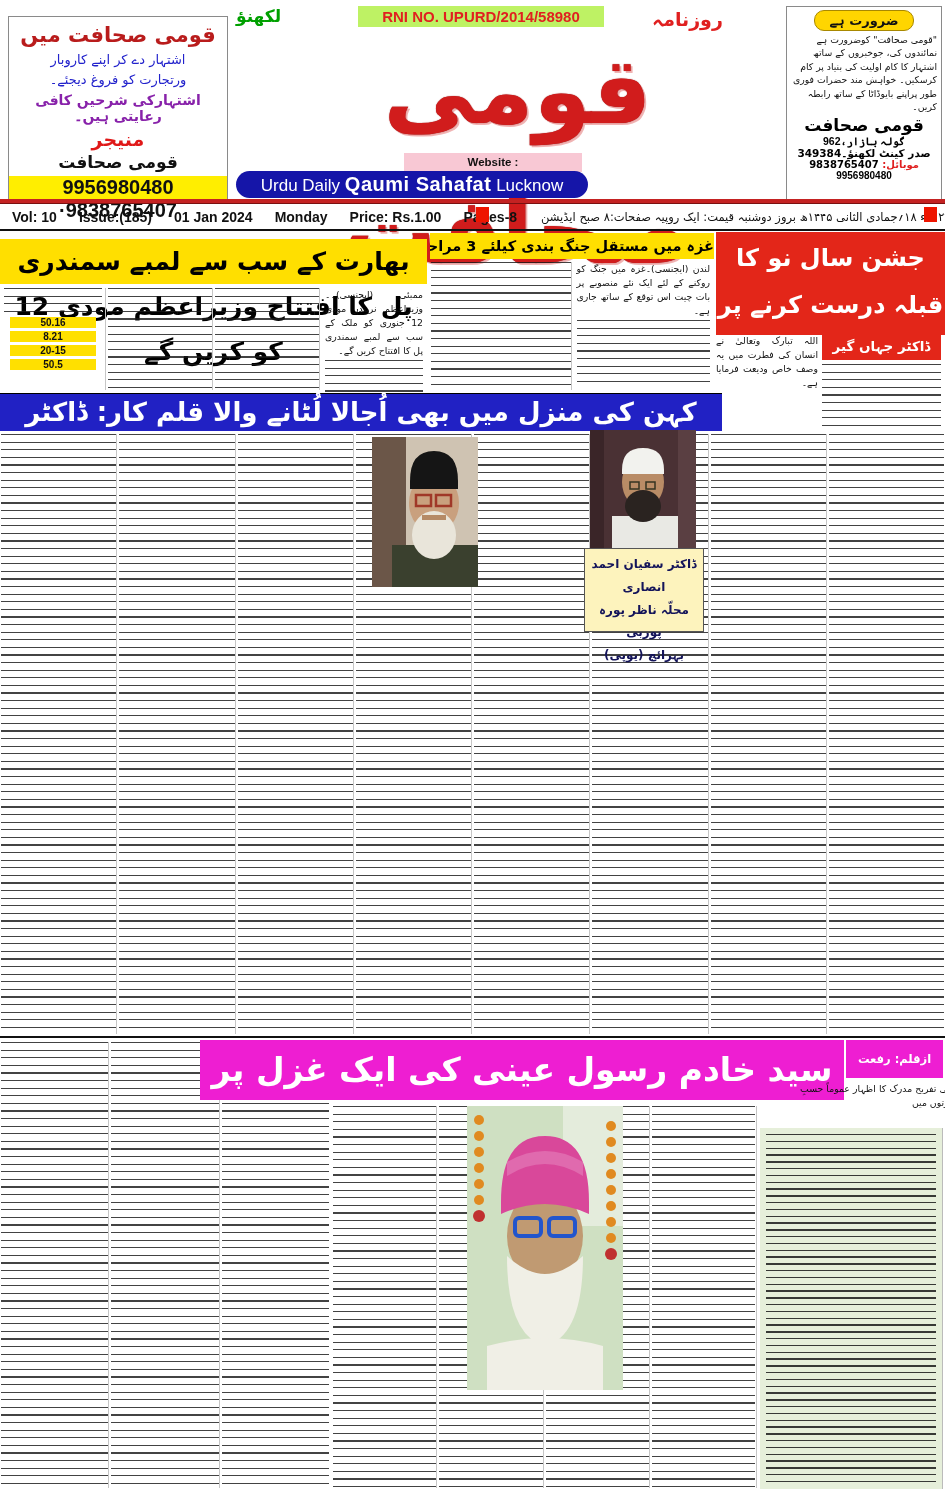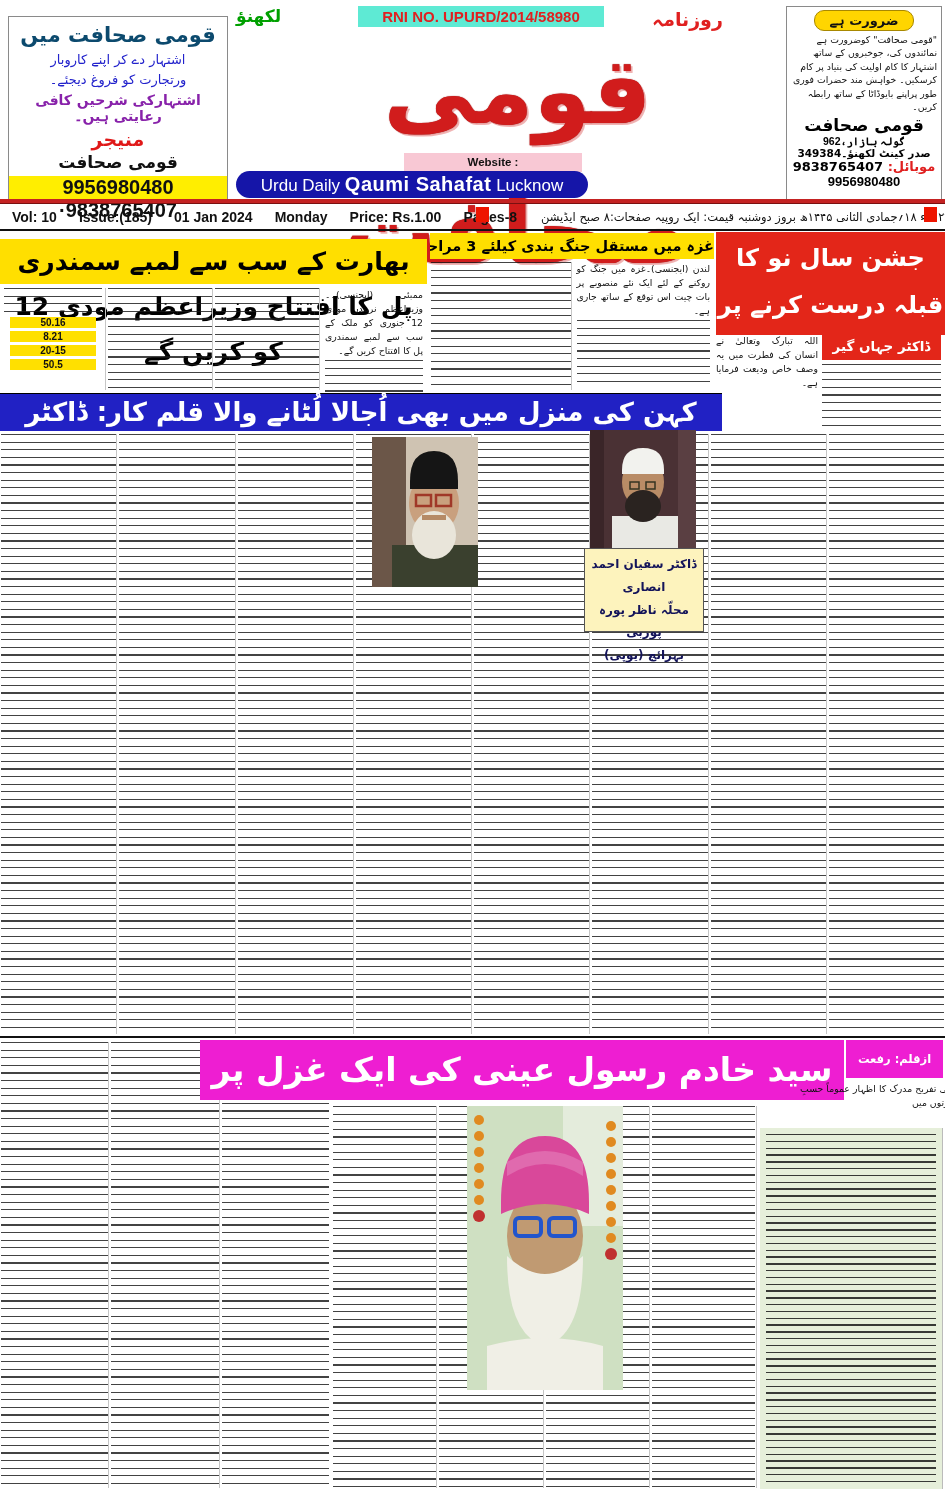--- a/index.html
+++ b/index.html
@@ -9,47 +9,47 @@
   .urdu{font-family:"DejaVu Sans",sans-serif;direction:rtl;}
   .fill{background-image:repeating-linear-gradient(to bottom,rgba(25,25,25,.82) 0 1.2px,transparent 1.2px 7.6px);}
   .fill-dense{background-image:repeating-linear-gradient(to bottom,rgba(25,25,25,.85) 0 1.4px,transparent 1.4px 6.8px);}
   .cols{display:flex;flex-direction:row-reverse;gap:0;}
   .cols .col{flex:1;margin:0 1px;padding:0 3px;}
   .cols .col:not(:first-child){border-right:1px solid #c6c6c6;}
 
   
   .adbox{border:1px solid #8a8a8a;background:#fff;}
   #left-ad{left:8px;top:16px;width:218px;height:182px;text-align:center;}
-  #left-ad .t1{color:#0c4a6e;font-weight:bold;font-size:21px;margin-top:6px;}
+  #left-ad .t1{color:#b91c1c;font-weight:bold;font-size:21px;margin-top:6px;}
   #left-ad .t2{color:#2222cc;font-size:13px;margin-top:5px;}
   #left-ad .t3{color:#8822aa;font-weight:bold;font-size:14px;margin-top:5px;}
   #left-ad .t4{color:#e01818;font-weight:bold;font-size:19px;margin-top:4px;}
   #left-ad .t5{color:#111;font-weight:bold;font-size:17px;margin-top:2px;}
   #left-ad .phones{position:absolute;left:0;bottom:0;width:100%;height:23px;background:#ffee00;
       color:#111;font-weight:bold;font-size:20px;line-height:23px;text-align:center;}
   #lucknow{left:236px;top:6px;color:#00a000;font-weight:bold;font-size:17px;}
-  #rni{left:358px;top:6px;width:246px;height:21px;background:#5eead4;color:#e02020;
+  #rni{left:358px;top:6px;width:246px;height:21px;background:#bef264;color:#e02020;
        font-weight:bold;font-size:15px;text-align:center;line-height:21px;}
   #daily-label{left:652px;top:8px;color:#e02020;font-weight:bold;font-size:19px;}
   #big-title{left:230px;top:22px;width:575px;height:140px;color:#d11c1c;font-weight:bold;
        font-size:92px;line-height:140px;text-align:center;
        text-shadow:0 0 1px #8a0f0f, 2px 2px 0 #f0b4b4;}
   #website{left:404px;top:153px;width:178px;height:19px;background:#f8c8d4;color:#111;
        font-weight:bold;font-size:11.5px;text-align:center;line-height:19px;}
   #blue-bar{left:236px;top:171px;width:352px;height:27px;background:#1515a8;border-radius:14px;
        color:#fff;text-align:center;line-height:27px;font-size:17px;}
   #blue-bar b{font-size:20px;letter-spacing:.5px;}
   #right-ad{left:786px;top:6px;width:154px;height:192px;text-align:center;}
   #right-ad .badge{display:inline-block;margin-top:3px;padding:0 14px;height:19px;line-height:19px;
        background:#ffd500;border:1px solid #a88800;border-radius:10px;
        color:#111;font-weight:bold;font-size:13px;}
   #right-ad .body{font-size:9.3px;line-height:1.45;text-align:right;padding:2px 4px 0 4px;color:#111;}
   #right-ad .brand{font-weight:bold;font-size:17px;margin-top:1px;}
   #right-ad .addr{font-size:10.5px;font-weight:bold;}
-  #right-ad .mob{font-size:13px;font-weight:bold;}
+  #right-ad .mob{font-size:10px;font-weight:bold;}
   #right-ad .mob .lbl{color:#e02020;}
 
   .red-rule{left:0;top:199px;width:945px;height:4px;background:#c42222;border-bottom:1px solid #7a1010;}
 
   
   #infobar{left:0;top:204px;width:945px;height:25px;border-bottom:2px solid #111;
        display:flex;align-items:center;}
   #infobar .eng{display:flex;gap:22px;padding-left:12px;font-weight:bold;font-size:14px;color:#111;white-space:nowrap;justify-content:center;}
   #infobar .urdu-line{flex:1;text-align:left;direction:rtl;font-size:11.5px;color:#111;padding:0 6px 0 24px;white-space:nowrap;}
   .red-sq{width:13px;height:15px;background:#ee1500;display:inline-block;}

